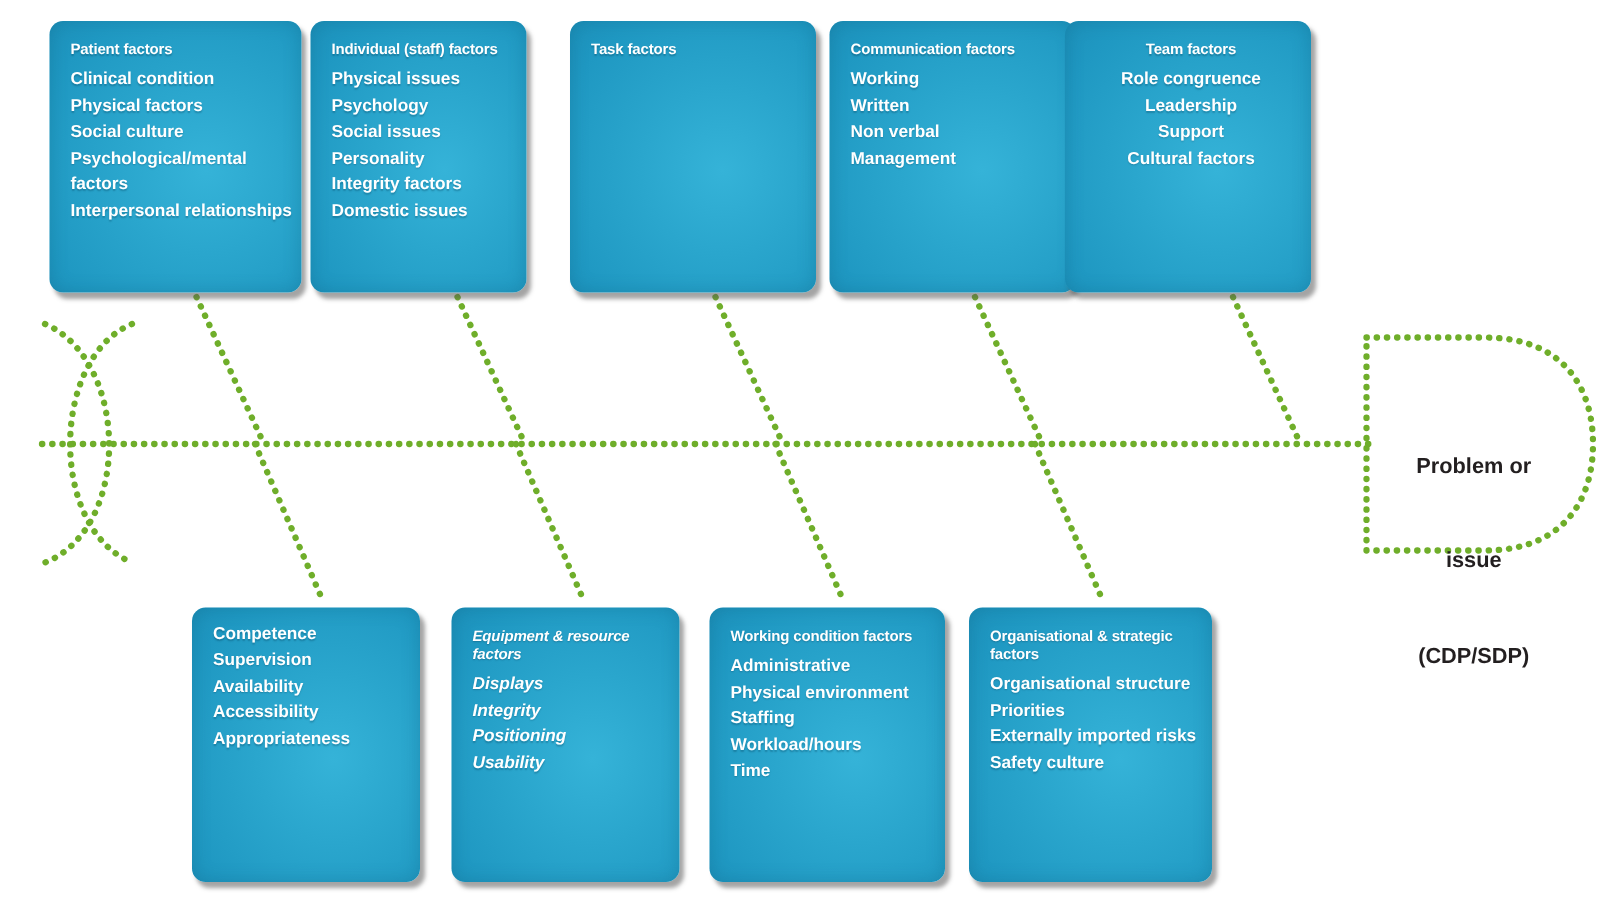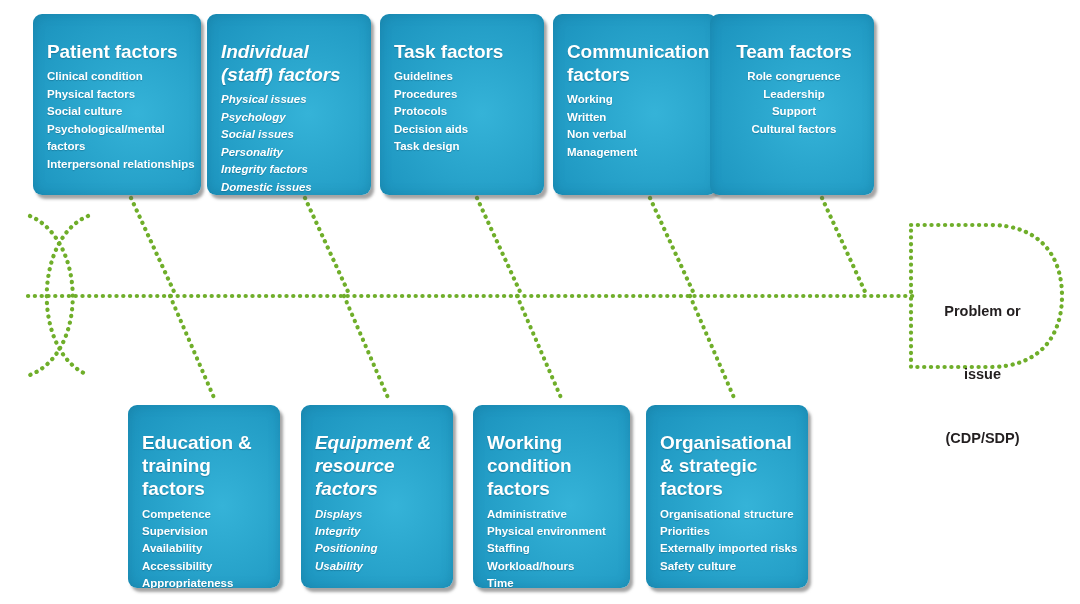--- a/index.html
+++ b/index.html
@@ -49,25 +49,25 @@
   .cat-box::after {
     content: "";
     position: absolute;
     left: 0; top: 0; right: 0; bottom: 0;
     border-radius: 9px;
     box-shadow: inset 0 0 12px rgba(10,90,120,0.28);
     pointer-events: none;
   }
 
   .cat-title {
-    font-size: 19px;
+    font-size: 10px;
     font-weight: bold;
     line-height: 1.22;
     letter-spacing: -0.1px;
-    margin: 16px 0 5px 0;
+    margin: 4px 0 5px 0;
     color: #ffffff;
     text-shadow: 0 1px 1px rgba(0,60,85,0.35);
     position: relative;
     z-index: 2;
   }
 
   .cat-list {
     list-style: none;
     margin: 0;
     padding: 0;
@@ -144,41 +144,34 @@
     <div class="cat-title">Patient factors</div>
     <ul class="cat-list">
       <li>Clinical condition</li>
       <li>Physical factors</li>
       <li>Social culture</li>
       <li class="wrap">Psychological/mental factors</li>
       <li>Interpersonal relationships</li>
     </ul>
   </div>
 
-  <div class="cat-box row-top" style="left:207px; width:164px;font-style:italic;">
+  <div class="cat-box row-top" style="left:207px; width:144px;">
     <div class="cat-title">Individual (staff) factors</div>
     <ul class="cat-list">
       <li>Physical issues</li>
       <li>Psychology</li>
       <li>Social issues</li>
       <li>Personality</li>
       <li>Integrity factors</li>
       <li>Domestic issues</li>
     </ul>
   </div>
 
   <div class="cat-box row-top" style="left:380px; width:164px;">
     <div class="cat-title">Task factors</div>
-    <ul class="cat-list">
-      <li>Guidelines</li>
-      <li>Procedures</li>
-      <li>Protocols</li>
-      <li>Decision aids</li>
-      <li>Task design</li>
-    </ul>
   </div>
 
   <div class="cat-box row-top" style="left:553px; width:164px;">
     <div class="cat-title">Communication factors</div>
     <ul class="cat-list">
       <li>Working</li>
       <li>Written</li>
       <li>Non verbal</li>
       <li>Management</li>
     </ul>
@@ -188,21 +181,20 @@
     <div class="cat-title">Team factors</div>
     <ul class="cat-list">
       <li>Role congruence</li>
       <li>Leadership</li>
       <li>Support</li>
       <li>Cultural factors</li>
     </ul>
   </div>
 
   <div class="cat-box row-bottom" style="left:128px; width:152px;">
-    <div class="cat-title">Education &amp; training factors</div>
     <ul class="cat-list">
       <li>Competence</li>
       <li>Supervision</li>
       <li>Availability</li>
       <li>Accessibility</li>
       <li>Appropriateness</li>
     </ul>
   </div>
 
   <div class="cat-box row-bottom" style="left:301px; width:152px;font-style:italic;">

